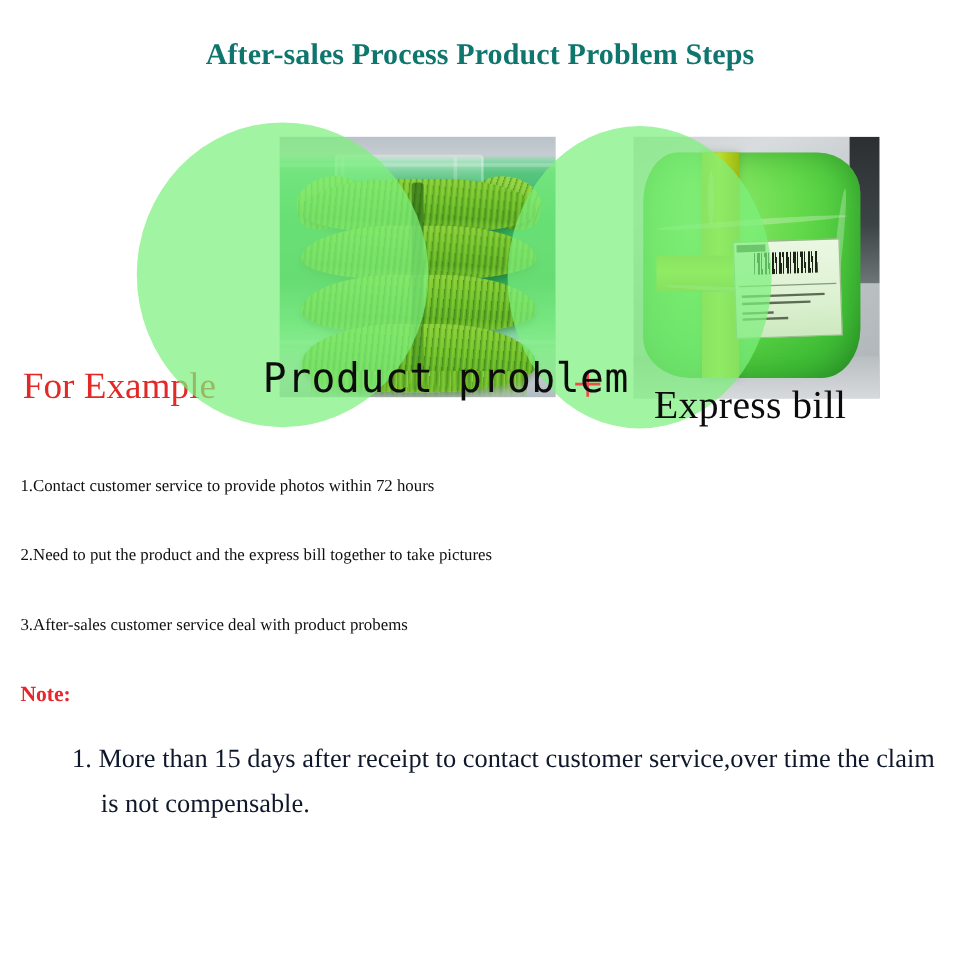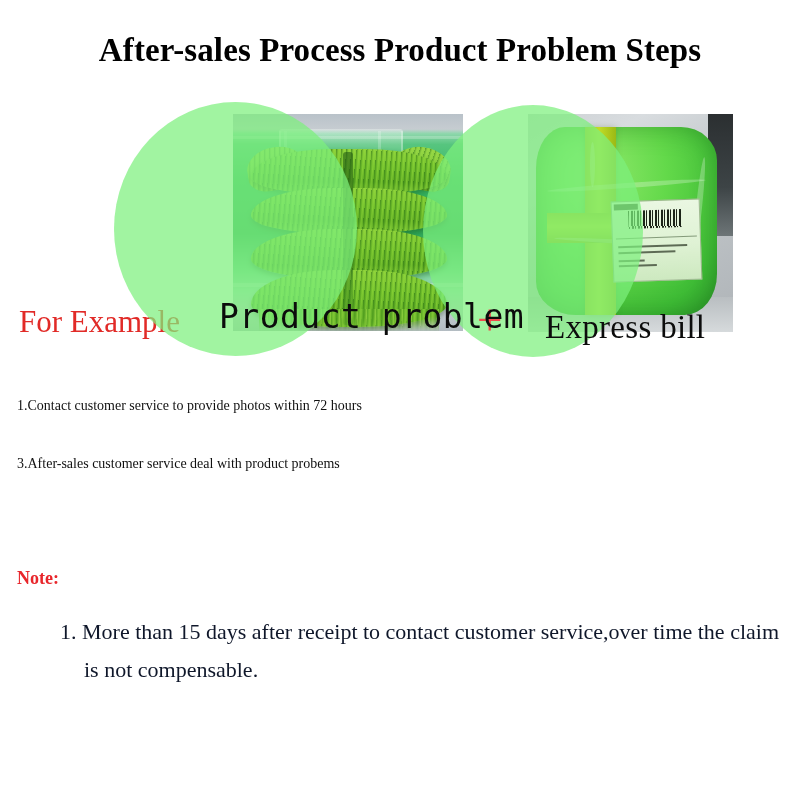--- a/index.html
+++ b/index.html
@@ -18,23 +18,23 @@
 
   
   .title {
     position: absolute;
     left: 0;
     top: 32px;
     width: 800px;
     text-align: center;
     font-family: "Liberation Serif", "DejaVu Serif", serif;
     font-weight: bold;
-    font-size: 33px;
+    font-size: 25px;
     letter-spacing: 0.1px;
-    color: #000000;
+    color: #0f766e;
     white-space: nowrap;
   }
 
   
   .example-row {
     position: absolute;
     left: 0;
     top: 98px;
     width: 800px;
     height: 262px;
@@ -103,21 +103,21 @@
     left: 219px;
     top: 198px;
     font-family: "DejaVu Sans Mono", "Liberation Mono", monospace;
     font-size: 34px;
     letter-spacing: 0.5px;
     transform: scaleX(0.97);
     transform-origin: left center;
   }
   .caption-express {
     left: 545px;
-    top: 211px;
+    top: 222px;
     font-family: "Liberation Serif", "DejaVu Serif", serif;
     font-size: 33px;
     letter-spacing: 0.3px;
   }
 
   
   .p1-bg {
     position: absolute;
     inset: 0;
     background:
@@ -402,19 +402,20 @@
   <div class="circle-overlay circle-2"></div>
 
   <div class="overlay-caption caption-product">Product problem</div>
   <div class="overlay-caption caption-express">Express bill</div>
 
   <div class="plus-sign">+</div>
 </div>
 
 <div class="steps">
   <div class="step-line">1.Contact customer service to provide photos within 72 hours</div>
+  <div class="step-line">2.Need to put the product and the express bill together to take pictures</div>
   <div class="step-line">3.After-sales customer service deal with product probems</div>
 </div>
 
 <div class="note-head">Note:</div>
 <div class="note-list">
   <div class="note-item">1. More than 15 days after receipt to contact customer service,over time the claim is not compensable.</div>
 </div>
 
 </body></html>

